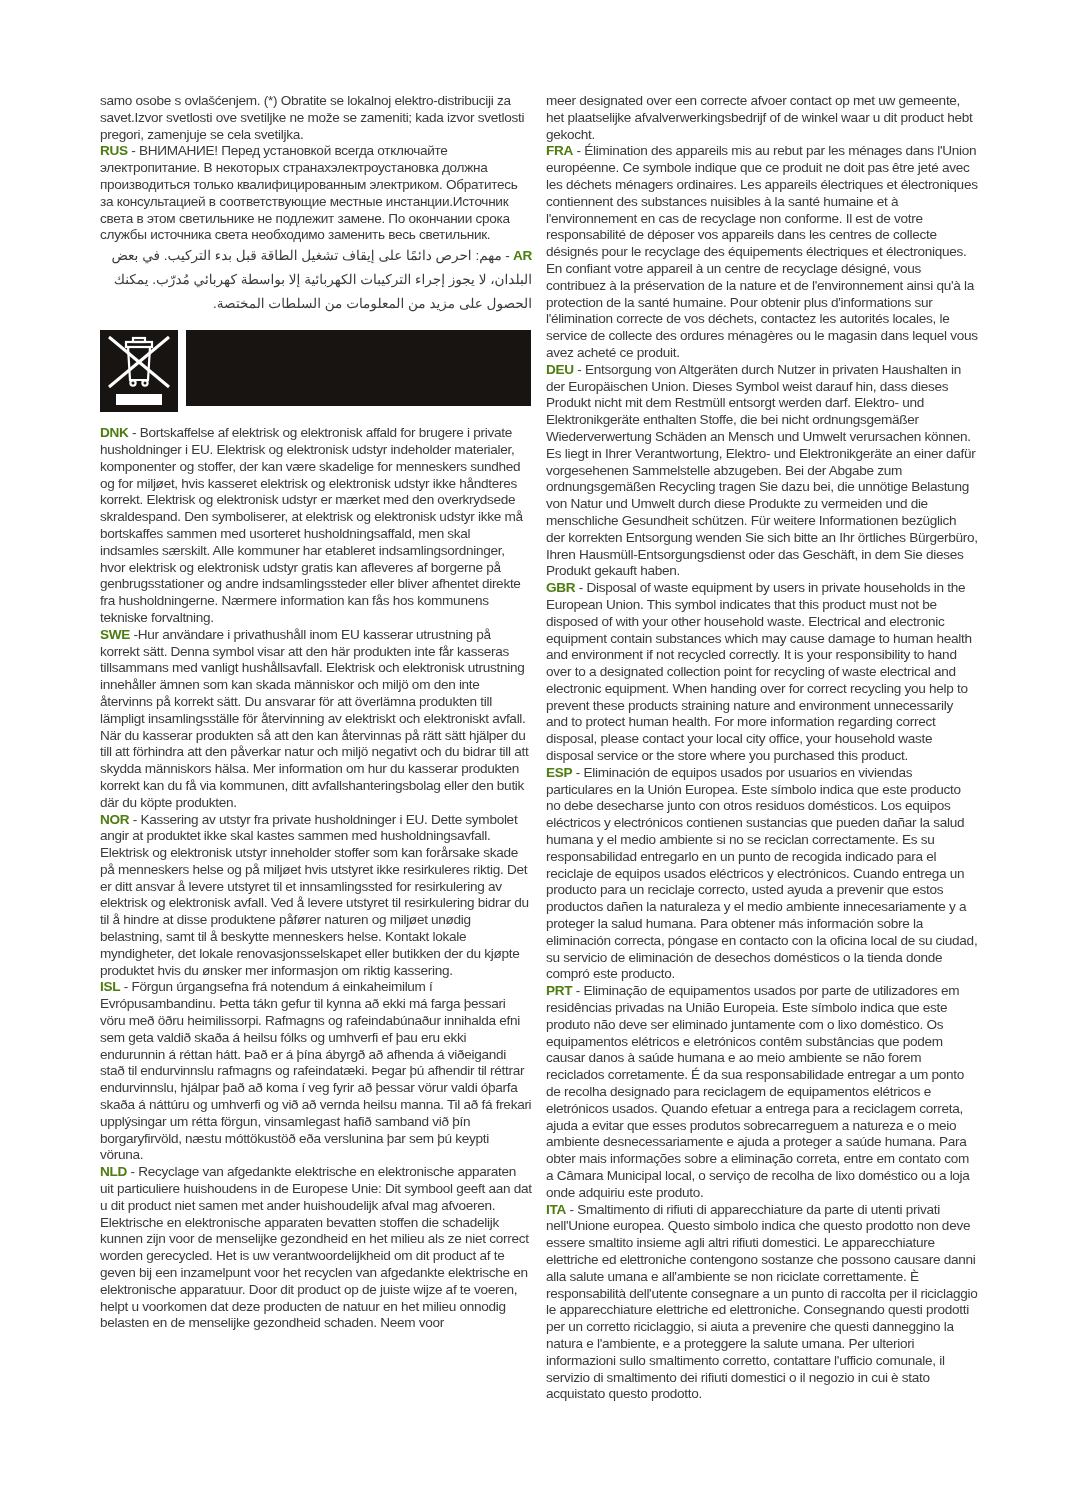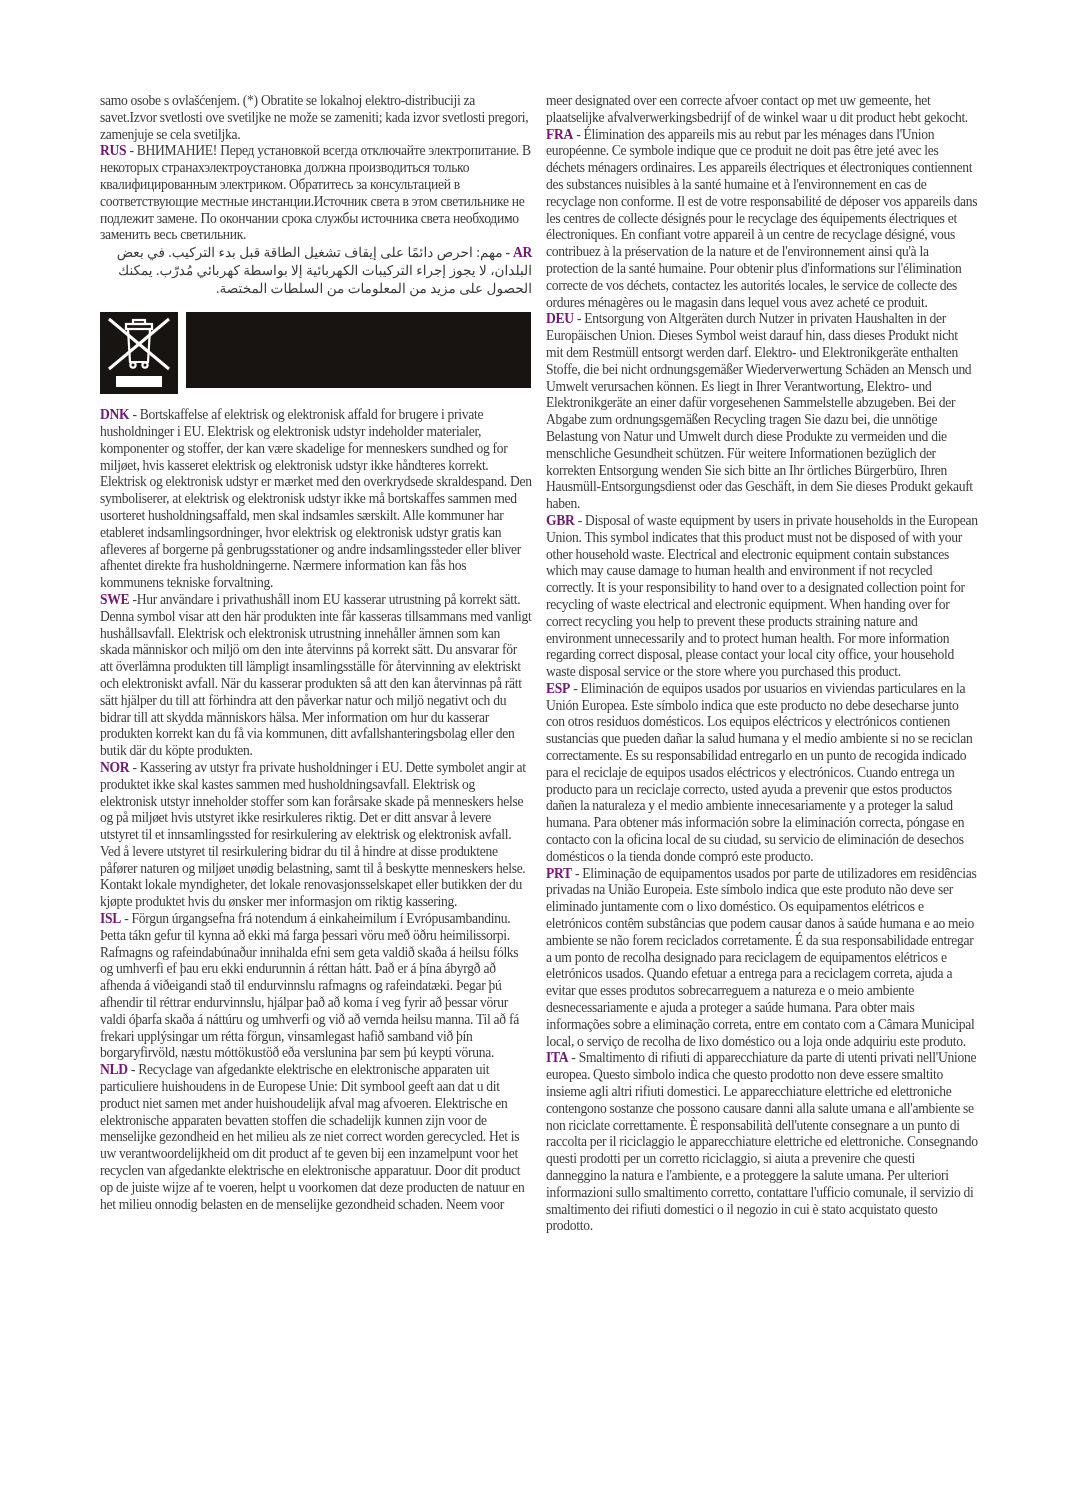--- a/index.html
+++ b/index.html
@@ -19,28 +19,27 @@
     width: 878px;
     display: flex;
     gap: 14px;
   }
   .col {
     width: 432px;
     font-size: 13.6px;
     line-height: 16.8px;
     letter-spacing: -0.3px;
     text-align: left;
-    font-family: Liberation Serif, serif;
   }
   .para { margin: 0; }
-  .para b { font-weight: bold; color: #701a75; }
+  .para b { font-weight: bold; color: #4d7c0f; }
   .para.rtl {
     direction: rtl;
     text-align: right;
-    line-height: 18px;
+    line-height: 24px;
     unicode-bidi: embed;
   }
   .weee-row {
     display: flex;
     align-items: flex-start;
     gap: 8px;
     margin: 14px 0 13px 0;
   }
   .weee-symbol-box { flex: 0 0 auto; line-height: 0; }
   .weee-black-bar {

